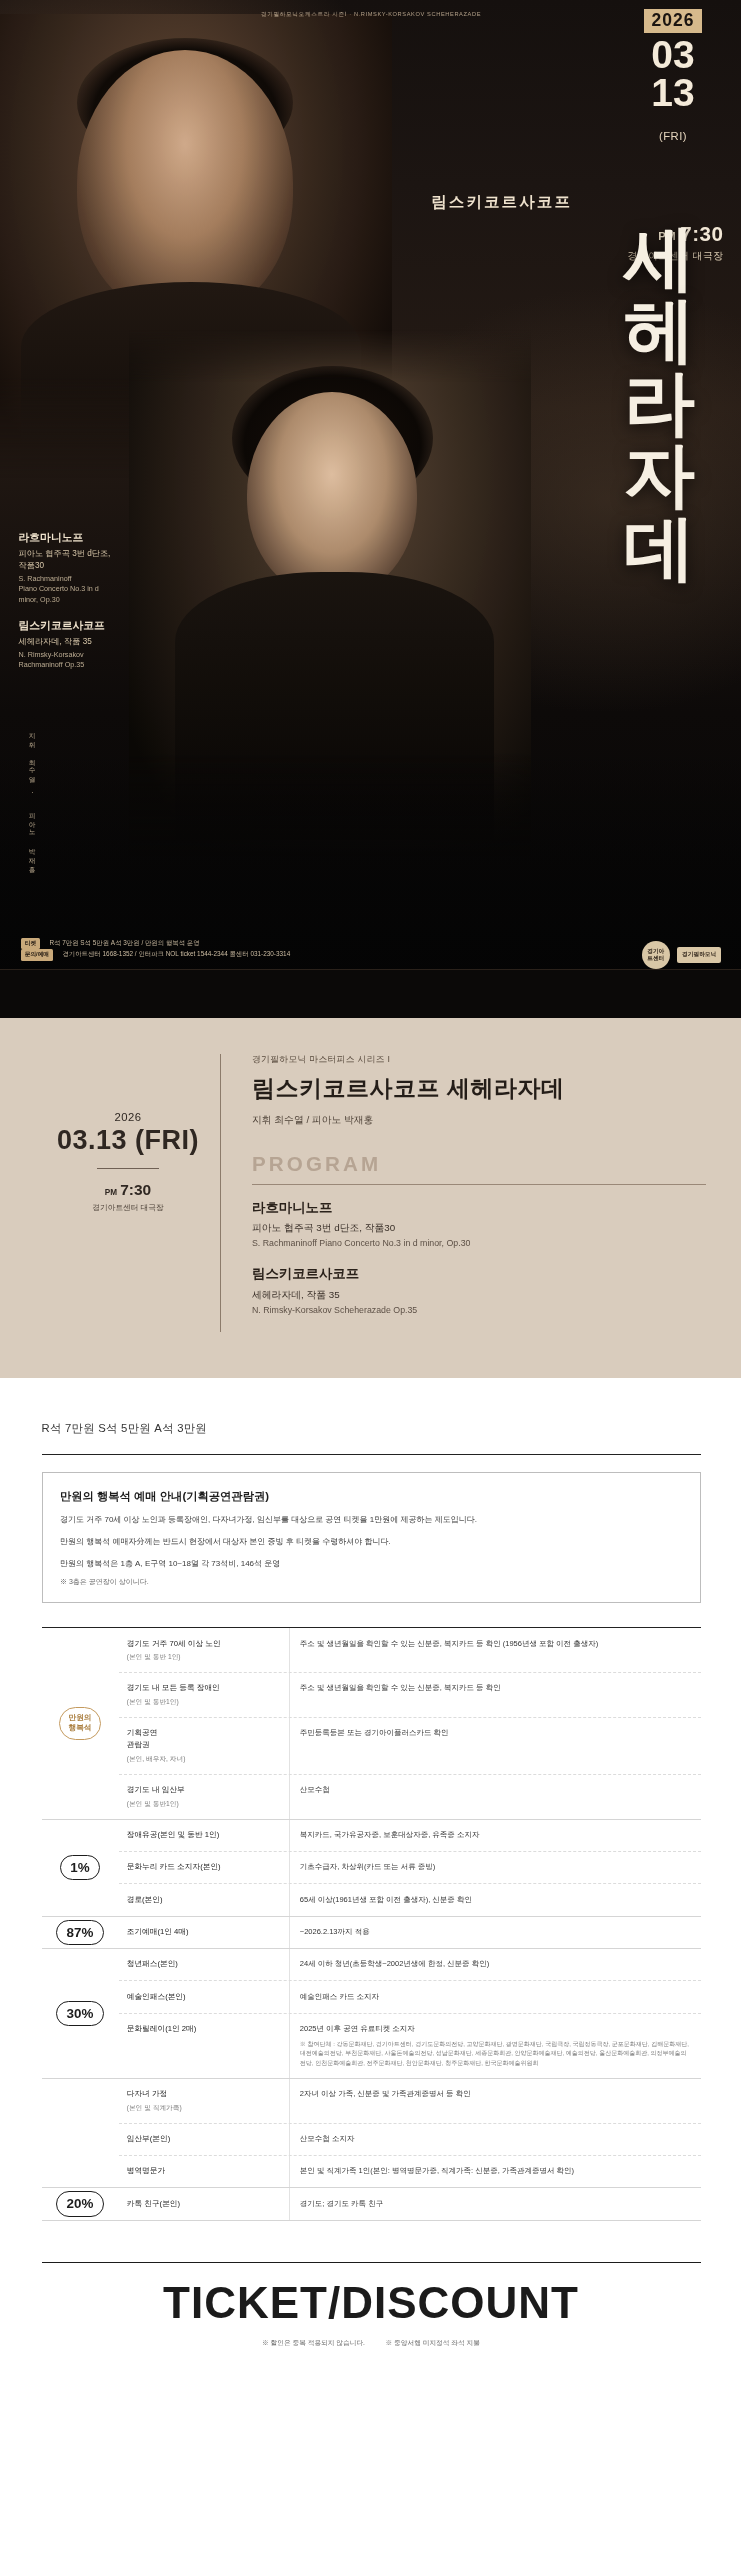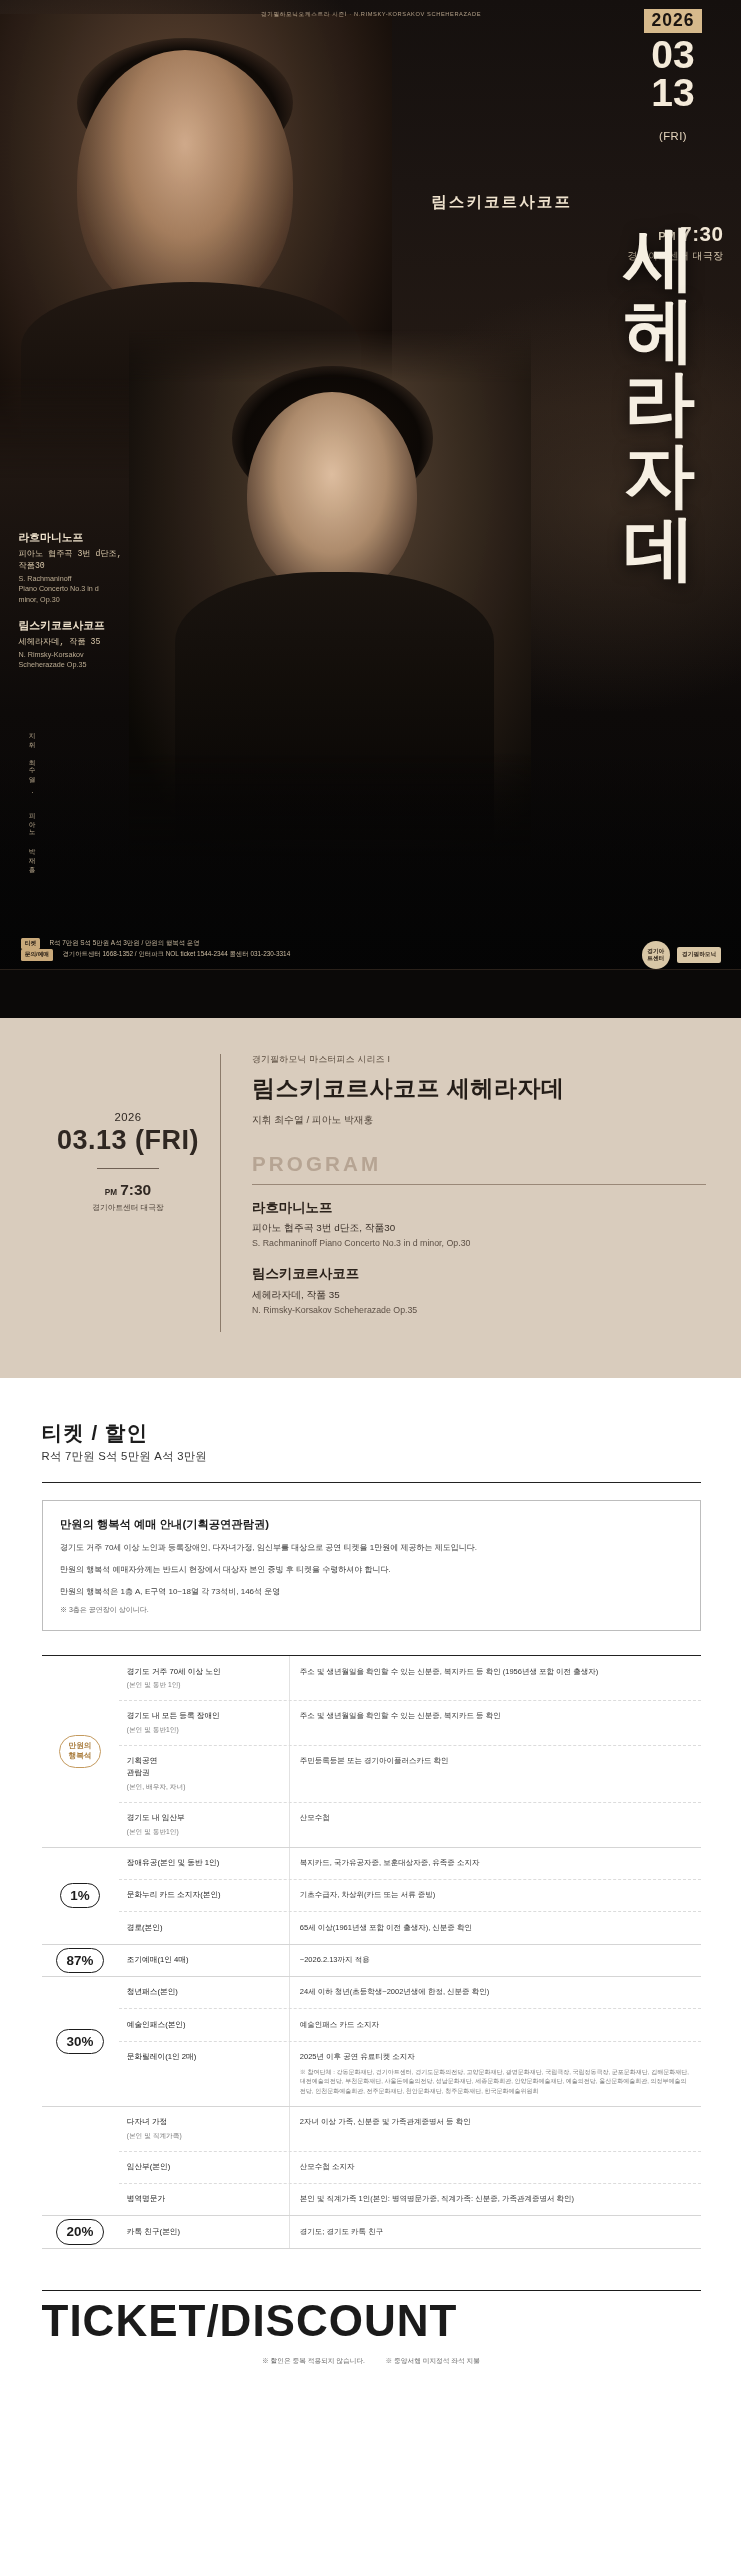--- a/index.html
+++ b/index.html
@@ -130,21 +130,21 @@
     position:absolute; left:46px; top:242px; width:319px; height:268px;
     background:linear-gradient(180deg,#1d1610 0%, #0a0706 100%);
     border-radius:46% 46% 0 0 / 26% 26% 0 0;
   }
 
   
   .prog-left {
     position:absolute; left:18.5px; top:531px; width:222px; color:#e8dac2;
   }
   .prog-left .ln1 { font-size:10.8px; font-weight:bold; color:#f0e3cd; }
-  .prog-left .ln2 { font-size:8.2px; margin-top:3.1px; line-height:1.45; color:#d7c6a9;font-family:Liberation Mono, monospace;}
+  .prog-left .ln2 { font-size:8.2px; margin-top:3.1px; line-height:1.45; color:#d7c6a9;}
   .prog-left .ln3 { font-size:7.2px; margin-top:2.1px; line-height:1.45; color:#bcac92;}
   .prog-left .grp { margin-bottom:13.4px; }
 
   
   .vcredits {
     position:absolute; left:27px; bottom:149px;
     writing-mode:vertical-rl; text-orientation:upright;
     font-size:6.7px; letter-spacing:2.1px; color:#b8a88d;
   }
 
@@ -241,22 +241,22 @@
   .sub .k small { display:block; color:#777; font-size:6.7px; margin-top:2.1px;}
   .sub .v {
     flex:1; padding:9.3px 10.3px; font-size:7.5px; color:#333; line-height:1.7;
     border-left:0.5px solid #e2e2e2;
   }
   .sub .v .tiny { font-size:6px; color:#777; line-height:1.6; margin-top:4.1px; }
 
   .tk-footer { width:742px; background:#ffffff; padding:20.6px 0 36px; }
   .tk-footer .inner { width:659px; margin:0 auto; }
   .tk-footer .bigword {
-    font-size:44px; font-weight:bold; letter-spacing:1px; color:#1b1b1b; 
-    border-top:1.5px solid #1b1b1b; padding-top:5px;
+    font-size:44px; font-weight:bold; letter-spacing:1px; color:#1b1b1b; text-align:center;
+    border-top:1.5px solid #1b1b1b; padding-top:15px;
   }
   .tk-footer .notes {
     display:flex; justify-content:center; gap:20.6px; font-size:6.7px; color:#666; margin-top:11.3px;
   }
 </style>
 </head>
 <body>
 
 <div class="page">
 
@@ -309,21 +309,21 @@
         <div class="ln2" style="white-space:pre-line">피아노 협주곡 3번 d단조,
 작품30</div>
         <div class="ln3" style="white-space:pre-line">S. Rachmaninoff
 Piano Concerto No.3 in d
 minor, Op.30</div>
       </div>
       <div class="grp">
         <div class="ln1">림스키코르사코프</div>
         <div class="ln2" style="white-space:pre-line">세헤라자데, 작품 35</div>
         <div class="ln3" style="white-space:pre-line">N. Rimsky-Korsakov
-Scheherazade Op.35</div>
+Rachmaninoff Op.35</div>
       </div>
     </div>
 
     <div class="vcredits">지휘 최수열 · 피아노 박재홍</div>
 
     <div class="bottom-info">
       <div class="row">
         <span class="tagpill">티켓</span>
         <span>R석 7만원 S석 5만원 A석 3만원 / 만원의 행복석 운영</span>
       </div>
@@ -370,21 +370,20 @@
           <div class="wtitle">림스키코르사코프</div>
           <div class="wline">세헤라자데, 작품 35</div>
           <div class="wline sub">N. Rimsky-Korsakov Scheherazade Op.35</div>
         </div>
       </div>
     </div>
   </section>
 
   <section class="ticket">
     <div class="inner">
-      <div class="tk-head">티켓 / 할인</div>
       <div class="tk-price">R석 7만원 S석 5만원 A석 3만원</div>
       <div class="tk-rule"></div>
 
       <div class="notice">
         <h4>만원의 행복석 예매 안내(기획공연관람권)</h4>
         <p>경기도 거주 70세 이상 노인과 등록장애인, 다자녀가정, 임신부를 대상으로 공연 티켓을 1만원에 제공하는 제도입니다.</p>
         <p>만원의 행복석 예매자分께는 반드시 현장에서 대상자 본인 증빙 후 티켓을 수령하셔야 합니다.</p>
         <p>만원의 행복석은 1층 A, E구역 10~18열 각 73석비, 146석 운영</p>
         <div class="small">※ 3층은 공연장이 상이니다.</div>
       </div>

